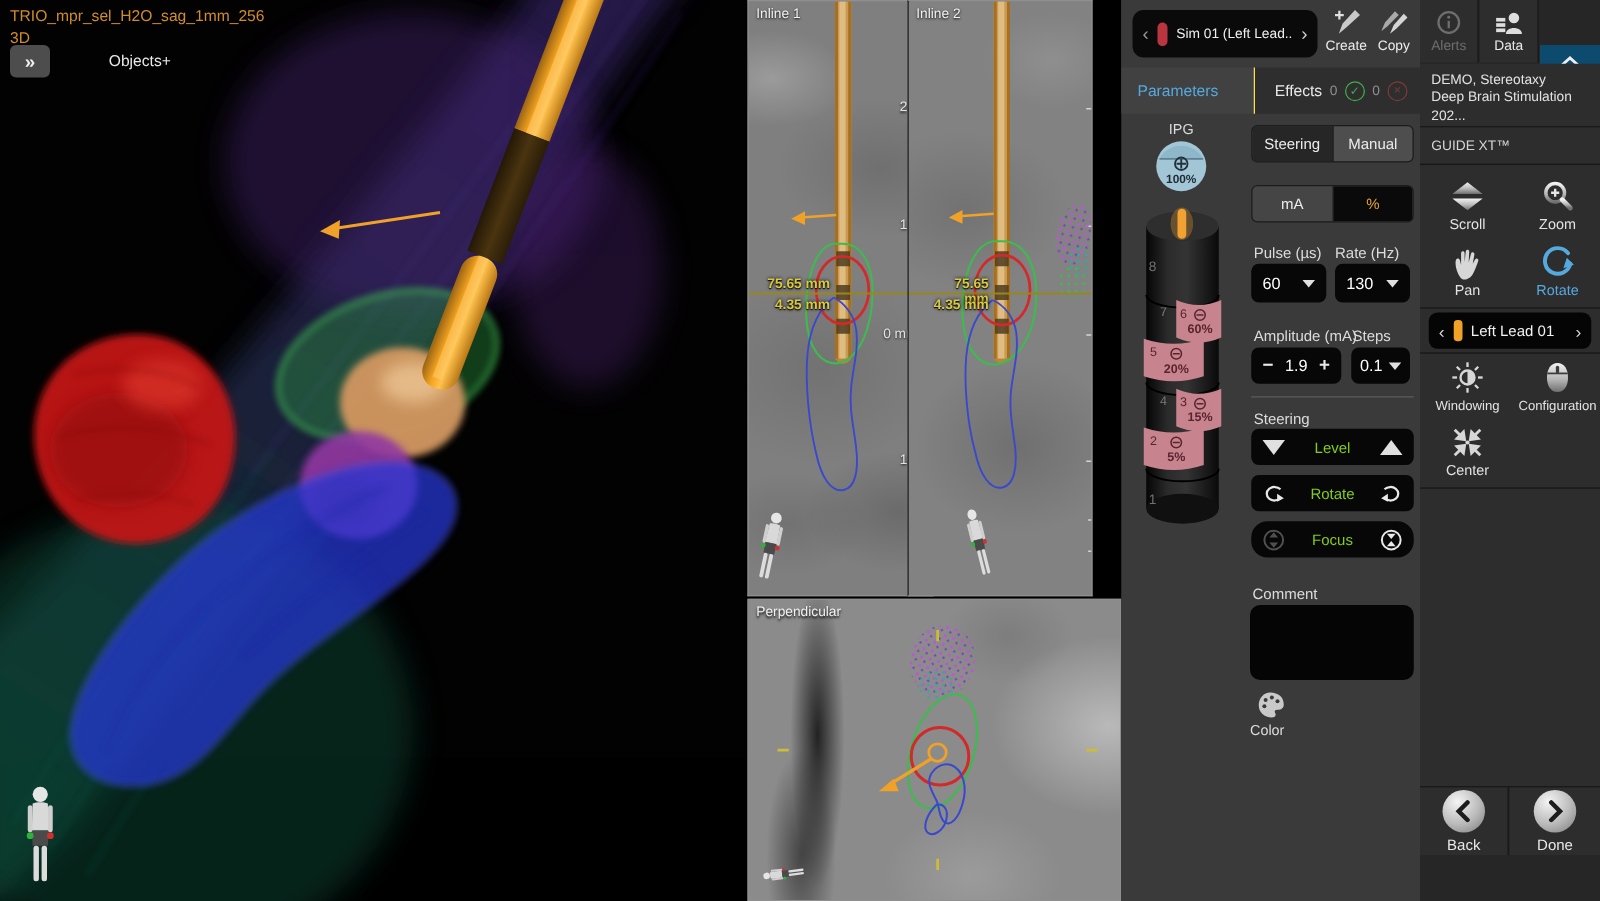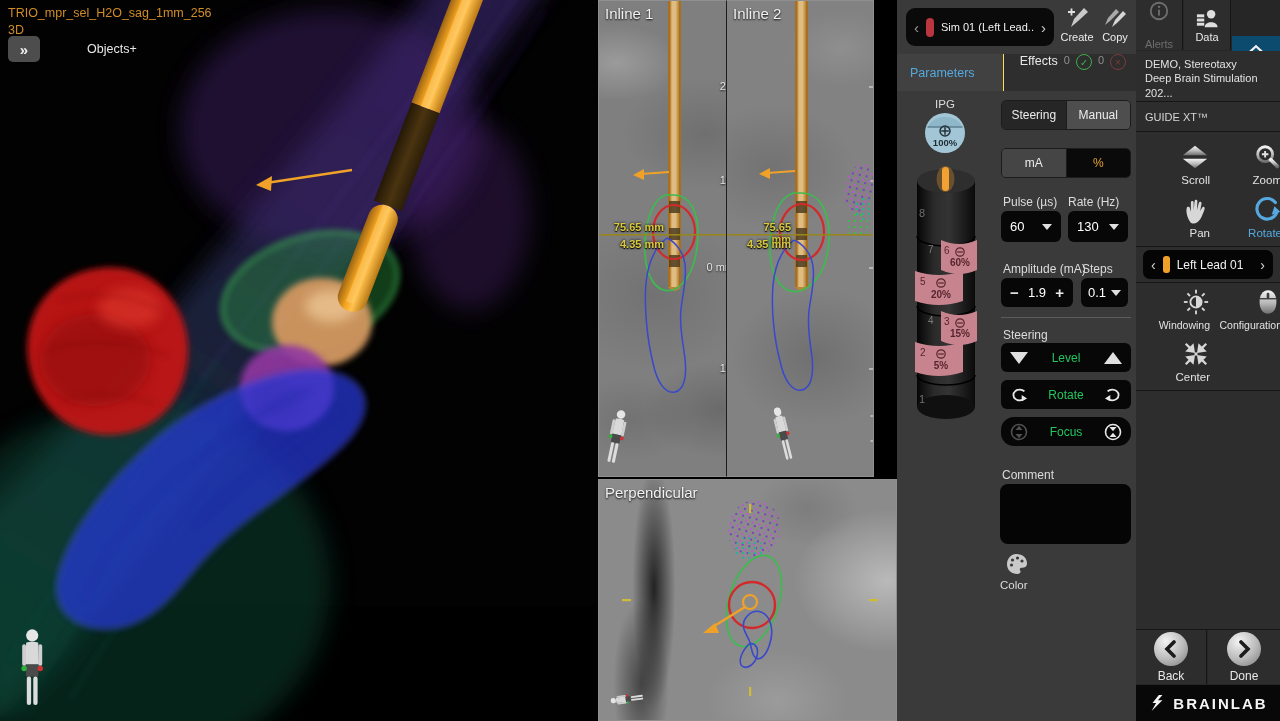--- a/index.html
+++ b/index.html
@@ -3,21 +3,21 @@
 <meta charset="utf-8">
 <style>
   html,body{margin:0;padding:0;background:#000;}
   #app{position:relative;width:1280px;height:721px;background:#000;overflow:hidden;
        font-family:"Liberation Sans",sans-serif;-webkit-font-smoothing:antialiased;}
   .abs{position:absolute;}
   svg text{font-family:"Liberation Sans",sans-serif;}
 
   
   .view{position:absolute;box-sizing:border-box;overflow:hidden;border:1px solid #8f8f8f;}
-  .view-label{position:absolute;top:4px;left:6px;color:#f2f2f2;font-size:15px;
+  .view-label{position:absolute;top:4px;left:6px;color:#f2f2f2;font-size:11px;
               text-shadow:0 1px 2px #000;z-index:5;}
   .view3d{position:absolute;left:0;top:0;width:597px;height:606px;background:#020202;}
   .mri{background:
        radial-gradient(90px 55px at 12% 13%, rgba(255,255,255,.22), transparent 70%),
        radial-gradient(120px 80px at 72% 28%, rgba(0,0,0,.12), transparent 70%),
        radial-gradient(140px 110px at 38% 62%, rgba(0,0,0,.10), transparent 70%),
        radial-gradient(110px 70px at 82% 86%, rgba(0,0,0,.16), transparent 70%),
        radial-gradient(90px 60px at 22% 88%, rgba(0,0,0,.10), transparent 70%),
        #7f7f7f;}
   .mri2{background:
@@ -52,53 +52,53 @@
   .sim-select{position:absolute;left:9px;top:8px;width:148px;height:38px;background:#0a0a0a;
               border-radius:9px;display:flex;align-items:center;padding:0 8px;box-sizing:border-box;gap:7px;}
   .sim-select .chev{color:#9a9a9a;font-size:15px;}
   .pill{width:8px;height:19px;border-radius:4px;background:#b9353f;}
   .sim-text{color:#f0f0f0;font-size:11px;flex:1;white-space:nowrap;overflow:hidden;}
   .mini-tool{position:absolute;top:5px;width:40px;height:46px;display:flex;flex-direction:column;
              align-items:center;justify-content:flex-start;color:#ececec;font-size:11px;gap:2px;}
   .tabrow{position:absolute;left:0;top:54px;width:239px;height:37px;display:flex;}
   .tab-params{width:115px;background:#414141;color:#55a9de;font-size:12.5px;display:flex;
               align-items:center;padding-left:13px;box-sizing:border-box;border-right:1px solid #fde047;}
-  .tab-effects{flex:1;background:#2e2e2e;display:flex;padding:0 10px 0 16px;
+  .tab-effects{flex:1;background:#2e2e2e;display:flex;align-items:center;padding:0 10px 0 16px;
                box-sizing:border-box;color:#e8e8e8;font-size:12.5px;gap:6px;}
   .fx-count{color:#8f8f8f;font-size:11px;margin-left:auto;}
   .fx-count2{color:#8f8f8f;font-size:11px;}
   .okring{width:14px;height:14px;border:1.6px solid #3fae49;border-radius:50%;color:#3fae49;
           font-size:9.5px;display:flex;align-items:center;justify-content:center;}
   .badring{width:14px;height:14px;border:1.6px solid #7e3b3b;border-radius:50%;color:#7e3b3b;
           font-size:10px;display:flex;align-items:center;justify-content:center;}
   .plabel{position:absolute;color:#dcdcdc;font-size:12px;}
   .toggle{position:absolute;left:104px;width:130px;height:30px;border:1px solid #1c1c1c;border-radius:5px;
           overflow:hidden;display:flex;box-sizing:border-box;}
   .tg{flex:1;display:flex;align-items:center;justify-content:center;font-size:12px;color:#ececec;}
   .blackbox{background:#070707;border-radius:6px;color:#fff;position:absolute;box-sizing:border-box;}
   .dd{display:flex;align-items:center;justify-content:space-between;padding:0 9px;font-size:13px;}
   .ddchev{width:0;height:0;border-left:5px solid transparent;border-right:5px solid transparent;
           border-top:6px solid #e0e0e0;}
   .stepper{display:flex;align-items:center;justify-content:space-between;padding:0 9px;font-size:13px;}
   .stepbtn{font-size:15px;font-weight:bold;color:#e8e8e8;}
   .sbtn{position:absolute;left:104px;width:130px;height:29px;background:#070707;border-radius:6px;
         display:flex;align-items:center;justify-content:space-between;padding:0 9px;box-sizing:border-box;
-        color:#22c55e;font-size:12px;}
+        color:#84cc16;font-size:12px;}
   .tri-dn{width:0;height:0;border-left:9px solid transparent;border-right:9px solid transparent;
           border-top:12px solid #e0e0e0;}
   .tri-up{width:0;height:0;border-left:9px solid transparent;border-right:9px solid transparent;
           border-bottom:12px solid #e0e0e0;}
   .comment-box{position:absolute;left:103px;top:484px;width:131px;height:60px;background:#050505;border-radius:8px;}
 
   
   .sidebar{position:absolute;left:1136px;top:0;width:144px;height:721px;background:#262626;}
   .scell{position:absolute;background:#2d2d2d;box-sizing:border-box;}
   .navbtn{display:flex;flex-direction:column;align-items:center;justify-content:center;gap:2px;
           color:#e8e8e8;font-size:11px;height:100%;}
-  .toolbtn{position:absolute;display:flex;flex-direction:column;align-items:flex-end;gap:3px;
+  .toolbtn{position:absolute;display:flex;flex-direction:column;align-items:center;gap:3px;
            color:#e2e2e2;font-size:11.5px;width:72px;}
   .lead-select{position:absolute;left:7px;top:250px;width:130px;height:29px;background:#050505;
                border-radius:7px;display:flex;align-items:center;padding:0 8px;box-sizing:border-box;gap:7px;}
   .lead-select .chev{color:#d8d8d8;font-size:14px;}
   .lead-pill{width:7px;height:17px;border-radius:3px;background:#f0a128;}
   .lead-text{color:#f2f2f2;font-size:12px;flex:1;}
   .circbtn{width:34px;height:34px;border-radius:50%;
            background:radial-gradient(circle at 35% 28%, #f4f4f4, #b9b9b9 55%, #808080 95%);
            display:flex;align-items:center;justify-content:center;}
   .brand{position:absolute;left:0;top:685px;width:144px;height:36px;background:#080808;
@@ -520,21 +520,21 @@
         <circle cx="12.5" cy="5" r="1.6" fill="#3a3a3a"></circle>
       <circle cx="17" cy="8" r="1.6" fill="#3a3a3a"></circle>
         <circle cx="6.5" cy="12" r="1.6" fill="#3a3a3a"></circle>
     </svg>
     <div class="plabel" style="left:103px;top:579px;font-size:11.5px;">Color</div>
   </div>
 
   <div class="sidebar">
 
     <div class="scell" style="left:0;top:0;width:47px;height:50px;border-right:1px solid #161616;">
-      <div class="navbtn" style="color:#6e6e6e;justify-content:space-between;">
+      <div class="navbtn" style="color:#6e6e6e;">
         <svg width="22" height="22" viewBox="0 0 24 24">
           <circle cx="12" cy="12" r="9" fill="none" stroke="#6e6e6e" stroke-width="2"></circle>
           <rect x="11" y="10.5" width="2" height="6.5" fill="#6e6e6e"></rect>
             <circle cx="12" cy="7.5" r="1.3" fill="#6e6e6e"></circle>
         </svg>
         <span>Alerts</span>
       </div>
     </div>
     <div class="scell" style="left:48px;top:0;width:47px;height:50px;border-right:1px solid #161616;">
       <div class="navbtn">
@@ -670,21 +670,15 @@
       <div class="navbtn" style="gap:3px;font-size:12px;">
         <div class="circbtn">
           <svg width="16" height="18" viewBox="0 0 16 18">
               <path d="M5,2 L12,9 L5,16" fill="none" stroke="#1c1c1c" stroke-width="3.6" stroke-linecap="round"></path>
             </svg>
         </div>
         <span>Done</span>
       </div>
     </div>
 
-    <div class="brand">
-      <svg width="18" height="18" viewBox="0 0 20 20">
-        <path d="M12,1 L5,10 L9,10 L4,19 L16,7 L11,7 L16,1 Z" fill="#f5f5f5"></path>
-      </svg>
-      <span>BRAINLAB</span>
-    </div>
   </div>
 
 </div>
 
 </body></html>

